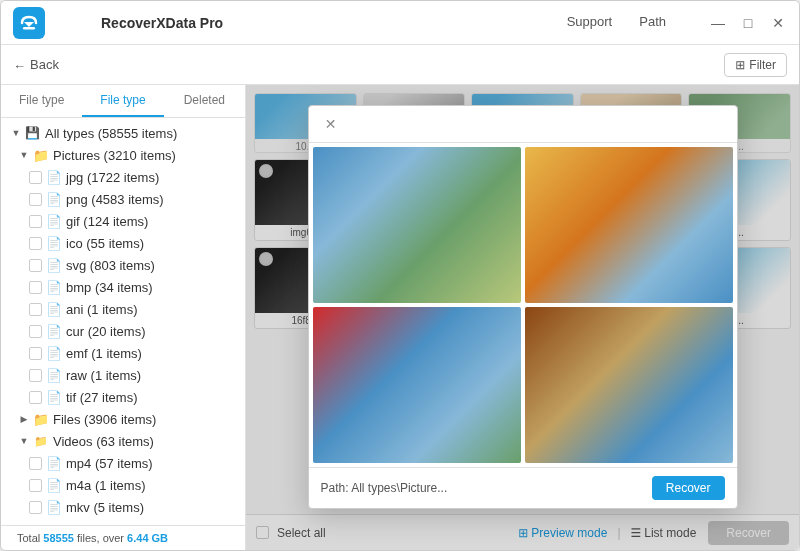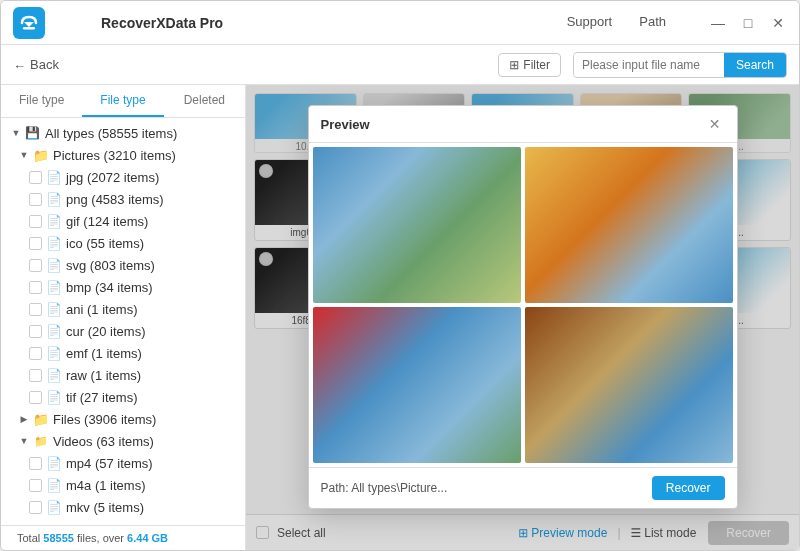--- a/index.html
+++ b/index.html
@@ -445,24 +445,20 @@
   <div class="toolbar">
     <div class="back-btn">
       <span>←</span>
       <span>Back</span>
     </div>
     <div class="toolbar-spacer"></div>
     <div class="filter-btn">
       <span>⊞</span>
       <span>Filter</span>
     </div>
-    <div class="search-input-wrapper">
-      <input class="search-input-field" type="text" placeholder="Please input file name" style="">
-      <button class="search-button">Search</button>
-    </div>
   </div>
 
   <div class="main-content">
 
     <div class="sidebar">
       <div class="sidebar-tabs">
         <div class="sidebar-tab">File type</div>
         <div class="sidebar-tab active">File type</div>
         <div class="sidebar-tab">Deleted</div>
       </div>
@@ -476,21 +472,21 @@
 
         <div class="tree-item tree-indent-1">
           <span class="tree-toggle">▼</span>
           <span class="tree-icon folder-icon-blue">📁</span>
           <span class="tree-label">Pictures (3210 items)</span>
         </div>
 
         <div class="tree-item tree-indent-2">
           <span class="checkbox-small"></span>
           <span class="tree-icon folder-icon-yellow">📄</span>
-          <span class="tree-label">jpg (2072 items)</span>
+          <span class="tree-label">jpg (1722 items)</span>
         </div>
         <div class="tree-item tree-indent-2">
           <span class="checkbox-small"></span>
           <span class="tree-icon folder-icon-yellow">📄</span>
           <span class="tree-label">png (4583 items)</span>
         </div>
         <div class="tree-item tree-indent-2">
           <span class="checkbox-small"></span>
           <span class="tree-icon folder-icon-yellow">📄</span>
           <span class="tree-label">gif (124 items)</span>
@@ -670,21 +666,20 @@
             <span>☰</span>
             <span>List mode</span>
           </div>
         </div>
         <button class="recover-btn-footer">Recover</button>
       </div>
 
       <div class="preview-overlay">
         <div class="preview-dialog">
           <div class="preview-header">
-            <span class="preview-title">Preview</span>
             <span class="preview-close">✕</span>
           </div>
           <div class="preview-images">
             <div class="preview-img-cell color-amusement1"></div>
             <div class="preview-img-cell color-amusement2"></div>
             <div class="preview-img-cell color-coaster1"></div>
             <div class="preview-img-cell color-coaster2"></div>
           </div>
           <div class="preview-footer">
             <span class="preview-path">Path: All types\Picture...</span>

